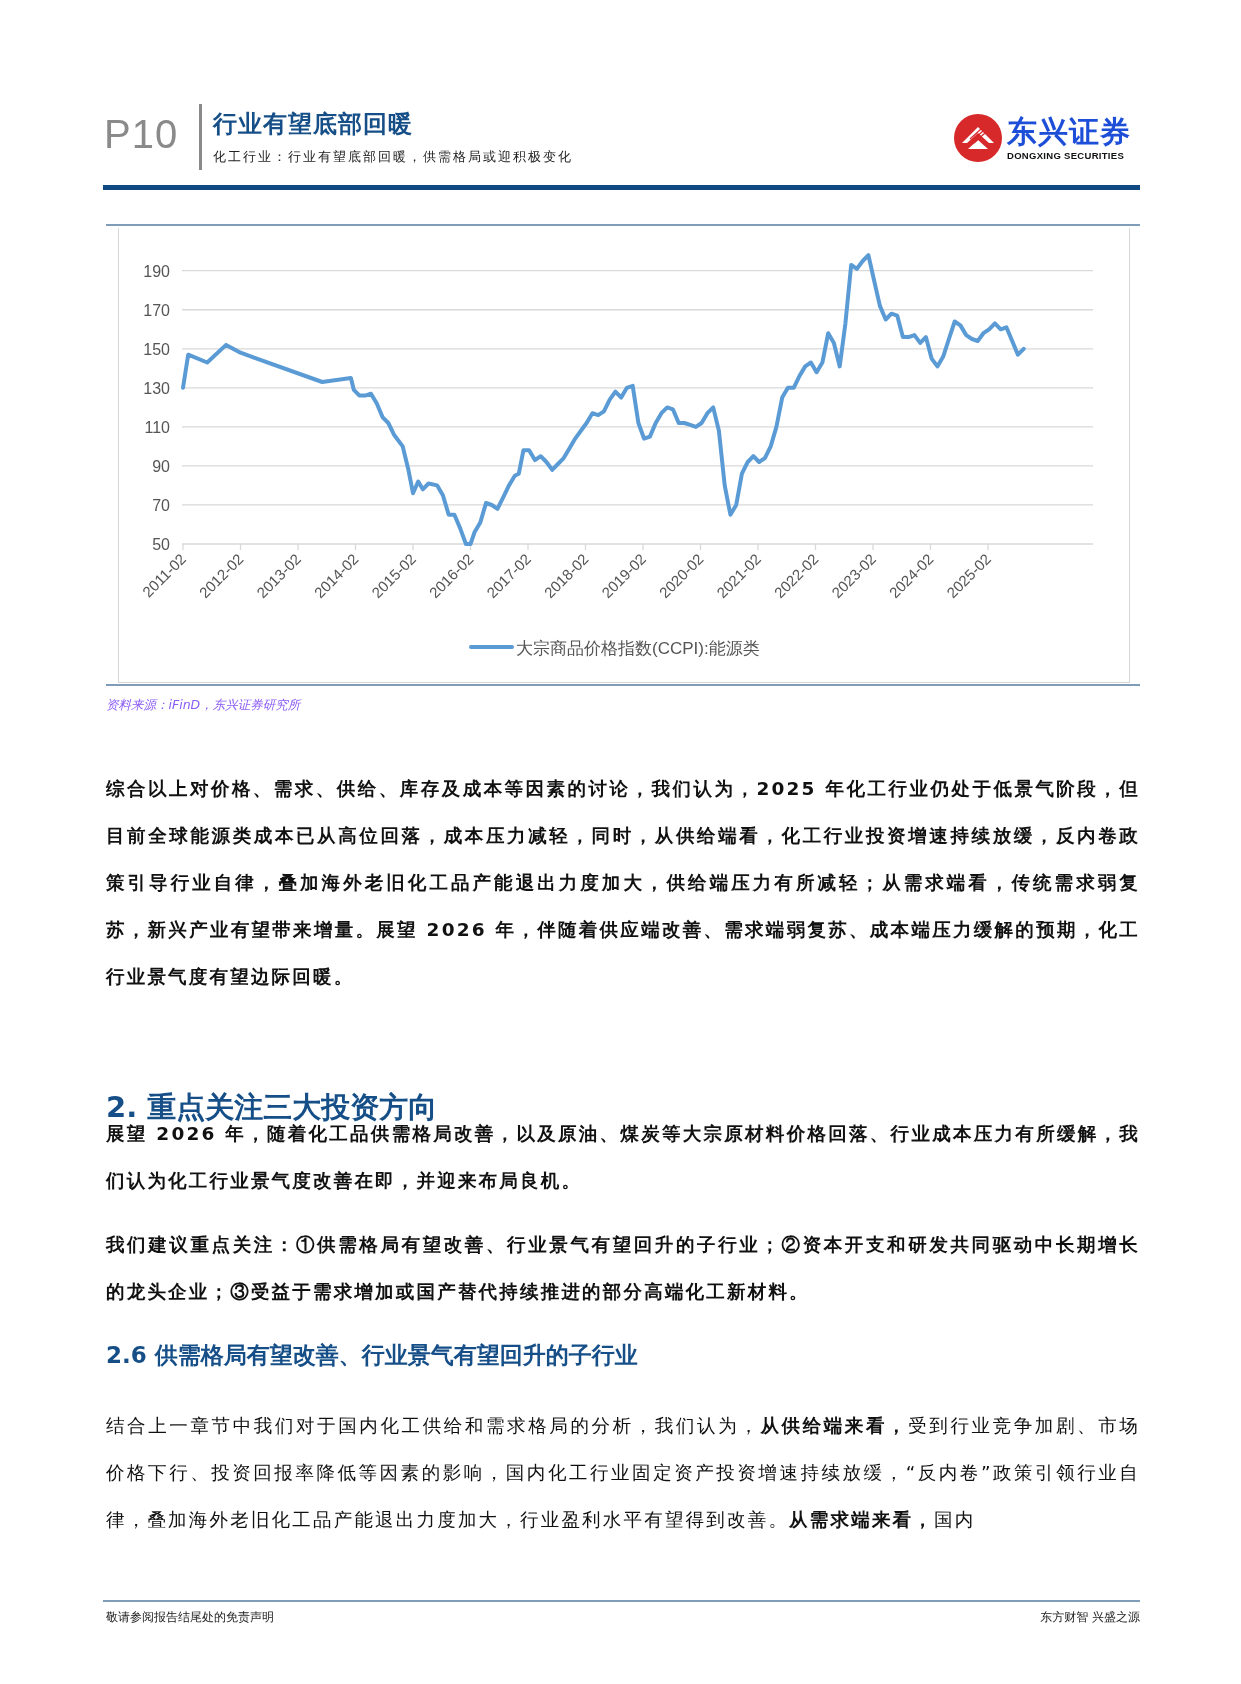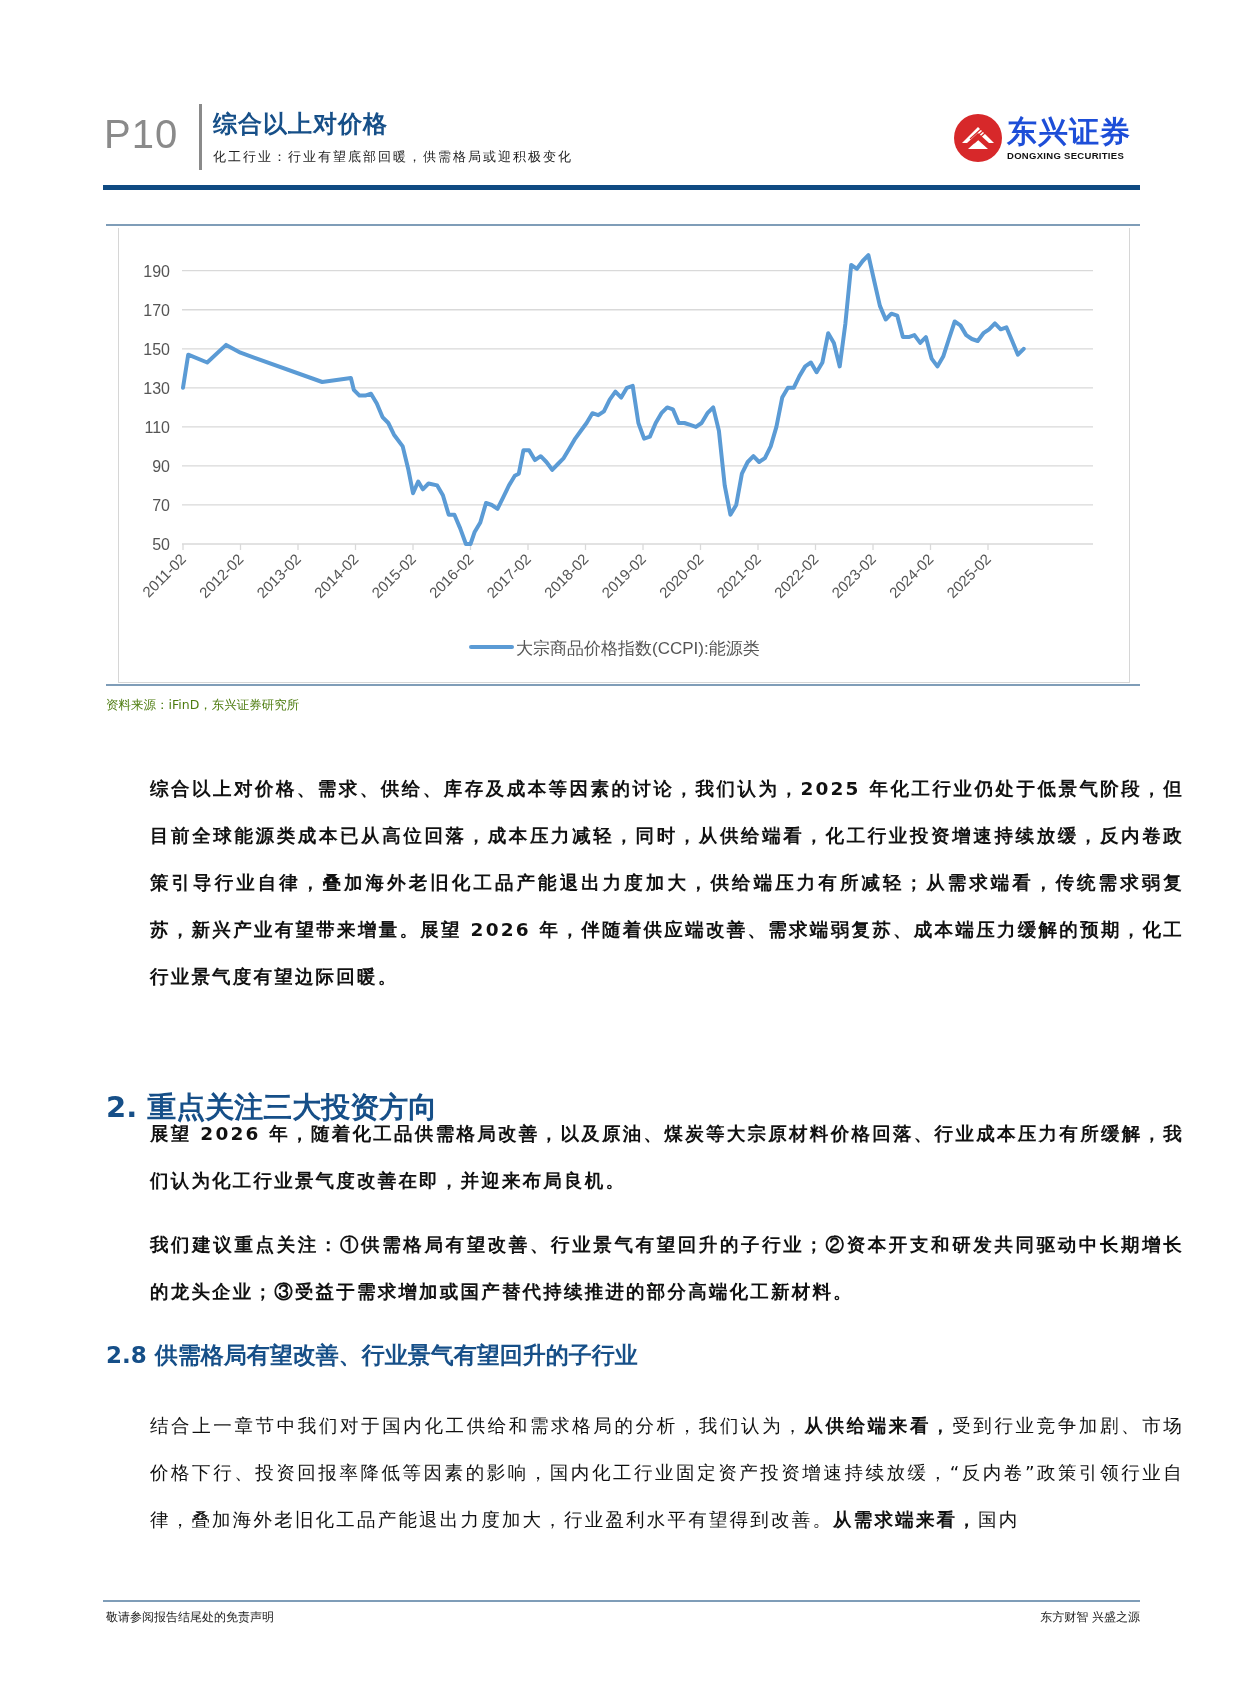--- a/index.html
+++ b/index.html
@@ -9,37 +9,37 @@
   .page-no { left:104px; top:112px; font-family:"Liberation Sans", sans-serif; font-size:40px; color:#8a8a8a; letter-spacing:1px; }
   .hdr-vbar { left:199px; top:104px; width:3px; height:66px; background:#8a8a8a; }
   .hdr-title { left:213px; top:108px; font-size:24px; font-weight:bold; color:#164f88; letter-spacing:1px; }
   .hdr-sub { left:213px; top:148px; font-size:13px; color:#222; letter-spacing:2px; }
   .hdr-rule { left:103px; top:185px; width:1037px; height:5px; background:#0f4a82; }
   .logo-cn { left:1007px; top:112px; font-size:30px; font-weight:bold; color:#1d4ed8; letter-spacing:1px; }
   .logo-en { left:1007px; top:150px; font-size:9.5px; font-weight:bold; color:#111; letter-spacing:0.3px; font-family:"Liberation Sans", sans-serif;text-align:center;}
   .chart-topline { left:106px; top:224px; width:1034px; height:2px; background:#7f9db8; }
   .chart-frame { left:118px; top:228px; width:1010px; height:454px; border:1px solid #d6d6d6; border-top:none; }
   .chart-botline { left:106px; top:684px; width:1034px; height:2px; background:#7f9db8; }
-  .source { left:106px; top:697px; font-size:12.5px; color:#4d7c0f; }
-  .para { left:106px; width:1034px; font-size:18.5px; line-height:47px; letter-spacing:2.2px; text-align:justify;margin-left:44px; }
+  .source { left:106px; top:697px; font-size:12.5px; font-style:italic; color:#8b5cf6; }
+  .para { left:106px; width:1034px; font-size:18.5px; line-height:47px; letter-spacing:2.2px; text-align:justify; }
   .para.bold { font-weight:bold; }
   .para b { font-weight:bold; }
   .h2 { left:106px; top:1088px; font-size:29px; font-weight:bold; color:#164f88; }
   .h3 { left:106px; top:1340px; font-size:23px; font-weight:bold; color:#164f88; }
   .foot-rule { left:103px; top:1600px; width:1037px; height:2px; background:#7f9db8; }
   .foot-left { left:106px; top:1609px; font-size:12px; color:#222; }
   .foot-right { right:101px; top:1609px; font-size:12px; color:#222; }
   svg text { font-family:"Liberation Sans", sans-serif; }
 </style>
 </head>
 <body>
 
 <div class="abs page-no">P10</div>
 <div class="abs hdr-vbar"></div>
-<div class="abs hdr-title">综合以上对价格</div>
+<div class="abs hdr-title">行业有望底部回暖</div>
 <div class="abs hdr-sub">化工行业：行业有望底部回暖，供需格局或迎积极变化</div>
 
 <div class="abs" style="left:953px;top:113px;">
   <svg width="50" height="50" viewBox="0 0 50 50">
     <circle cx="25" cy="25" r="24" fill="#d7282a"></circle>
     <path d="M9 30 L25 14 L41 30 L36 30 L25 20 L14 30 Z" fill="#fff"></path>
     <path d="M15 36 L25 27 L35 36 Z" fill="#fff"></path>
     <path d="M17 26 L28 16 M19 28 L30 18 M21 30 L32 20" stroke="#d7282a" stroke-width="1.2"></path>
   </svg>
 </div>
@@ -108,18 +108,18 @@
     <text id="legend-label" x="516" y="654" font-size="17" fill="#555">大宗商品价格指数(CCPI):能源类</text>
   </g>
 </svg>
 <div class="abs chart-botline"></div>
 <div class="abs source">资料来源：iFinD，东兴证券研究所</div>
 
 <div class="abs para bold" id="para1" style="top:765px;"><span>综合以上对价格、需求、供给、库存及成本等因素的讨论，我们认为，</span><b>2025</b><span> 年化工行业仍处于低景气阶段，但目前全球能源类成本已从高位回落，成本压力减轻，同时，从供给端看，化工行业投资增速持续放缓，反内卷政策引导行业自律，叠加海外老旧化工品产能退出力度加大，供给端压力有所减轻；从需求端看，传统需求弱复苏，新兴产业有望带来增量。展望 </span><b>2026</b><span> 年，伴随着供应端改善、需求端弱复苏、成本端压力缓解的预期，化工行业景气度有望边际回暖。</span></div>
 <div class="abs h2">2. 重点关注三大投资方向</div>
 <div class="abs para bold" id="para2" style="top:1110px;"><span>展望 </span><b>2026</b><span> 年，随着化工品供需格局改善，以及原油、煤炭等大宗原材料价格回落、行业成本压力有所缓解，我们认为化工行业景气度改善在即，并迎来布局良机。</span></div>
 <div class="abs para bold" style="top:1222px;font-family:Liberation Serif, serif;">我们建议重点关注：①供需格局有望改善、行业景气有望回升的子行业；②资本开支和研发共同驱动中长期增长的龙头企业；③受益于需求增加或国产替代持续推进的部分高端化工新材料。</div>
-<div class="abs h3">2.8 供需格局有望改善、行业景气有望回升的子行业</div>
+<div class="abs h3">2.6 供需格局有望改善、行业景气有望回升的子行业</div>
 <div class="abs para" id="para4" style="top:1402px;"><span>结合上一章节中我们对于国内化工供给和需求格局的分析，我们认为，</span><b>从供给端来看，</b><span>受到行业竞争加剧、市场价格下行、投资回报率降低等因素的影响，国内化工行业固定资产投资增速持续放缓，“反内卷”政策引领行业自律，叠加海外老旧化工品产能退出力度加大，行业盈利水平有望得到改善。</span><b>从需求端来看，</b><span>国内</span></div>
 
 <div class="abs foot-rule"></div>
 <div class="abs foot-left">敬请参阅报告结尾处的免责声明</div>
 <div class="abs foot-right">东方财智 兴盛之源</div>
 
 </body></html>

